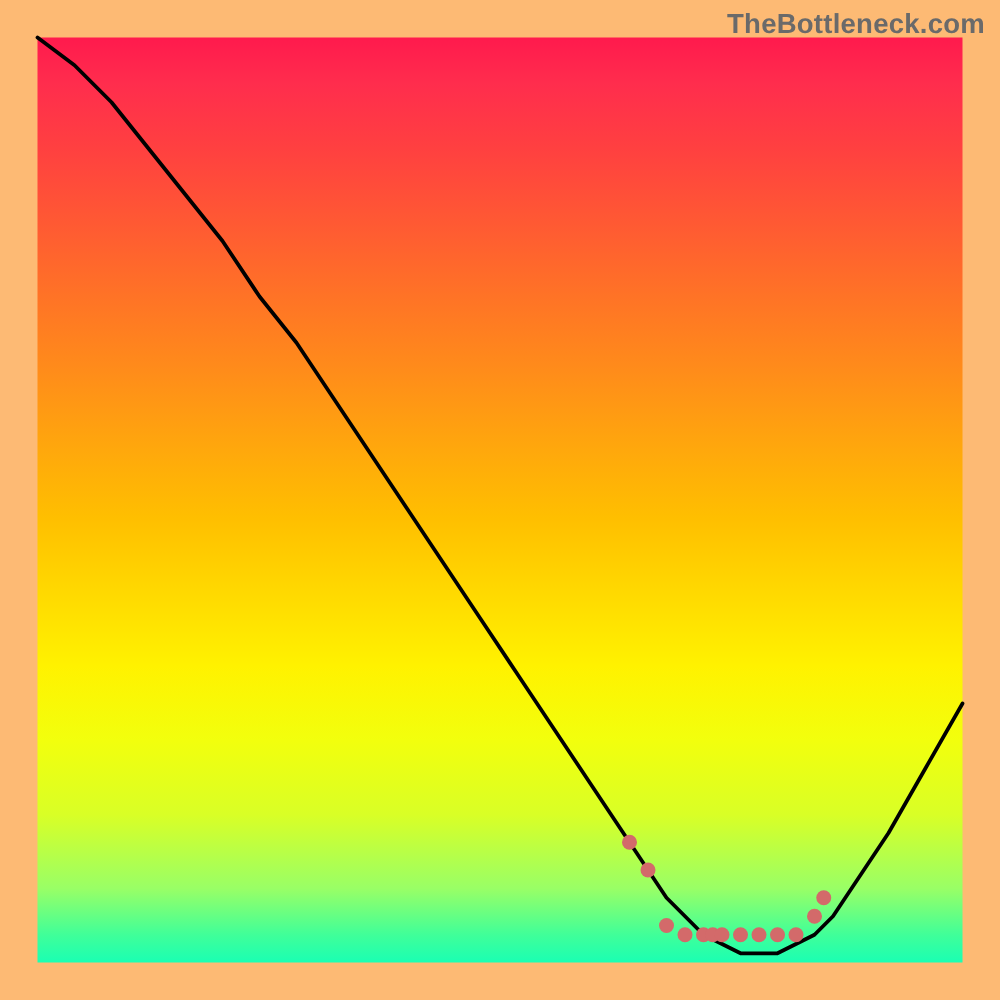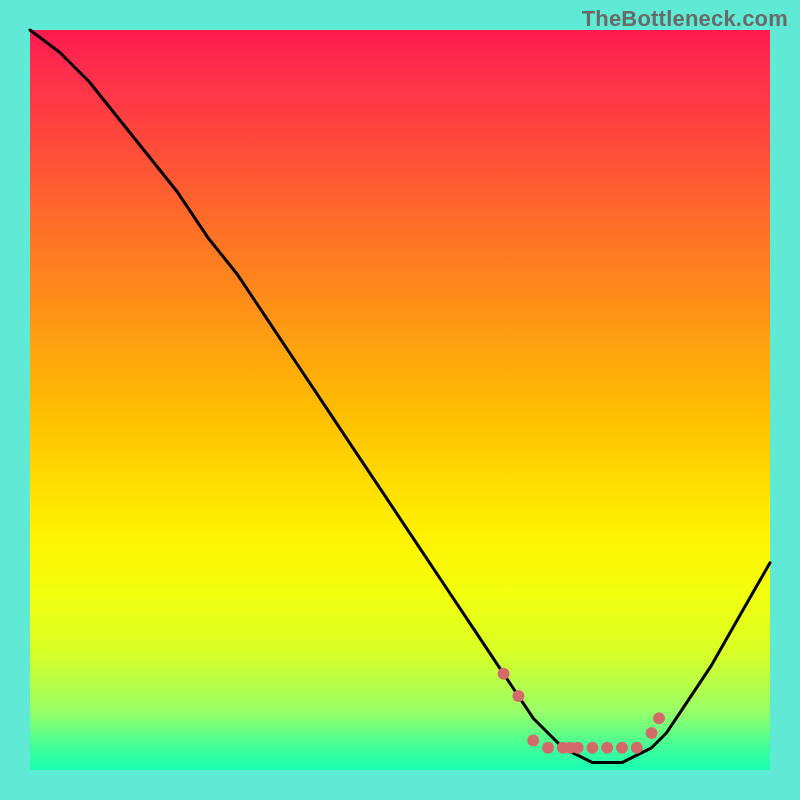--- a/index.html
+++ b/index.html
@@ -7,21 +7,21 @@
     padding: 0;
     width: 800px;
     height: 800px;
     background: #000000;
     overflow: hidden;
   }
   .outer {
     position: relative;
     width: 800px;
     height: 800px;
-    background: #5eead4;
+    background: #fdba74;
   }
   .plot-area {
     position: absolute;
     left: 30px;
     top: 30px;
     width: 740px;
     height: 740px;
     background: linear-gradient(to bottom,
       #ff1a4d 0%,
       #ff2d4d 5%,

